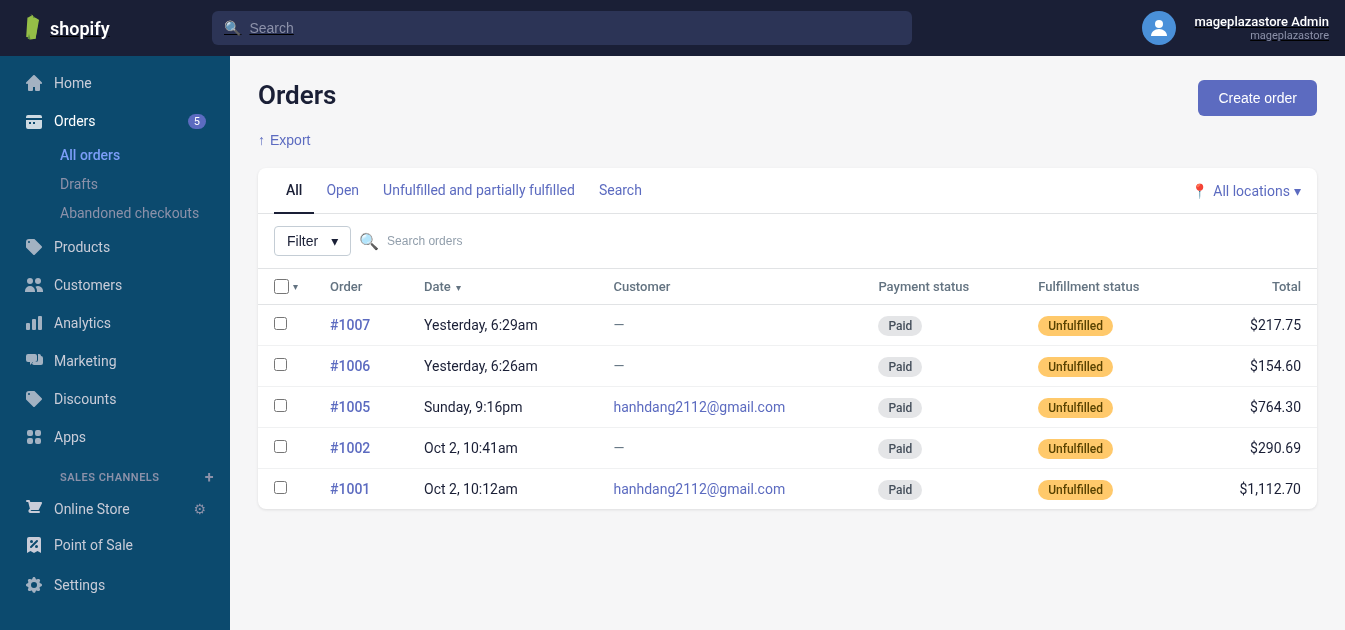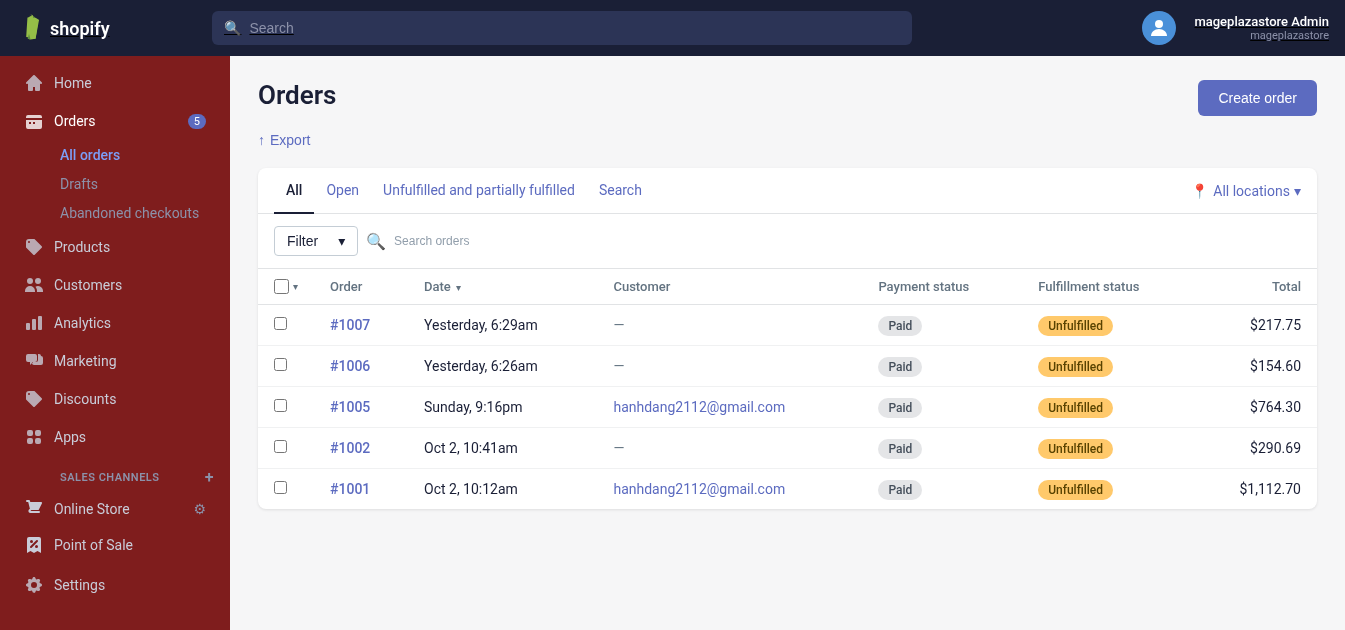--- a/index.html
+++ b/index.html
@@ -82,21 +82,21 @@
     
     .layout {
       display: flex;
       flex: 1;
       overflow: hidden;
     }
 
     
     .sidebar {
       width: 230px;
-      background: #7f1d1d;
+      background: #0c4a6e;
       flex-shrink: 0;
       overflow-y: auto;
       display: flex;
       flex-direction: column;
       padding: 8px 0;
     }
     .sidebar::-webkit-scrollbar { width: 4px; }
     .sidebar::-webkit-scrollbar-thumb { background: #3a3f5c; }
 
     .nav-item {
@@ -251,21 +251,21 @@
     .filter-search-row {
       display: flex;
       align-items: center;
       gap: 8px;
       padding: 12px 16px;
       border-bottom: 1px solid #e1e3e5;
     }
     .filter-btn {
       display: flex;
       align-items: center;
-      gap: 20px;
+      gap: 13px;
       border: 1px solid #c4cdd5;
       border-radius: 4px;
       padding: 6px 12px;
       font-size: 14px;
       background: white;
       cursor: pointer;
       color: #1a1f36;
     }
     .search-orders-input {
       flex: 1;

